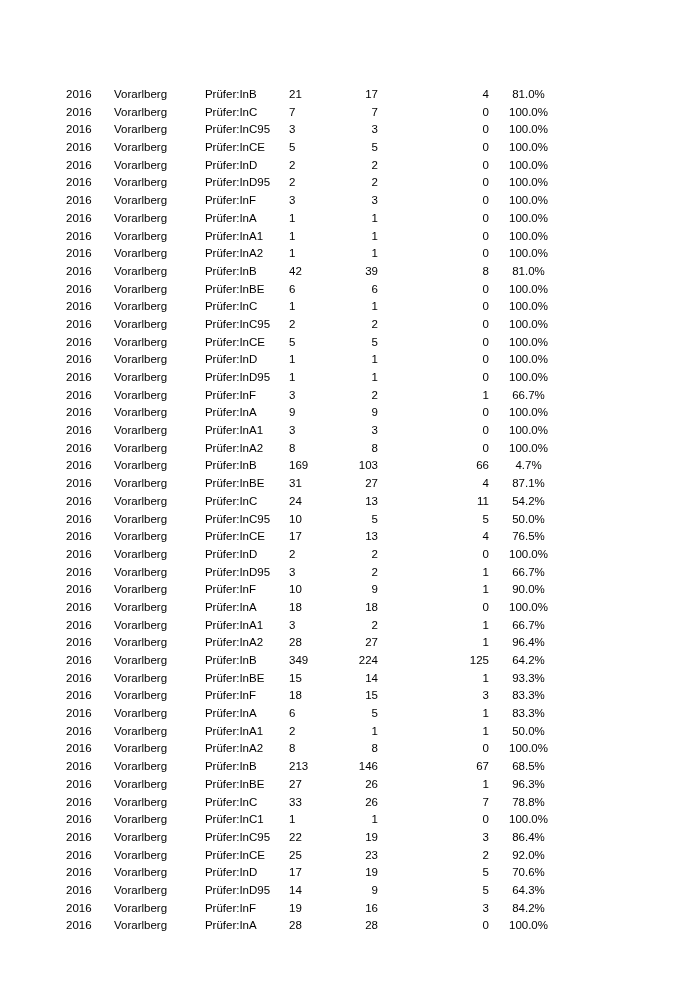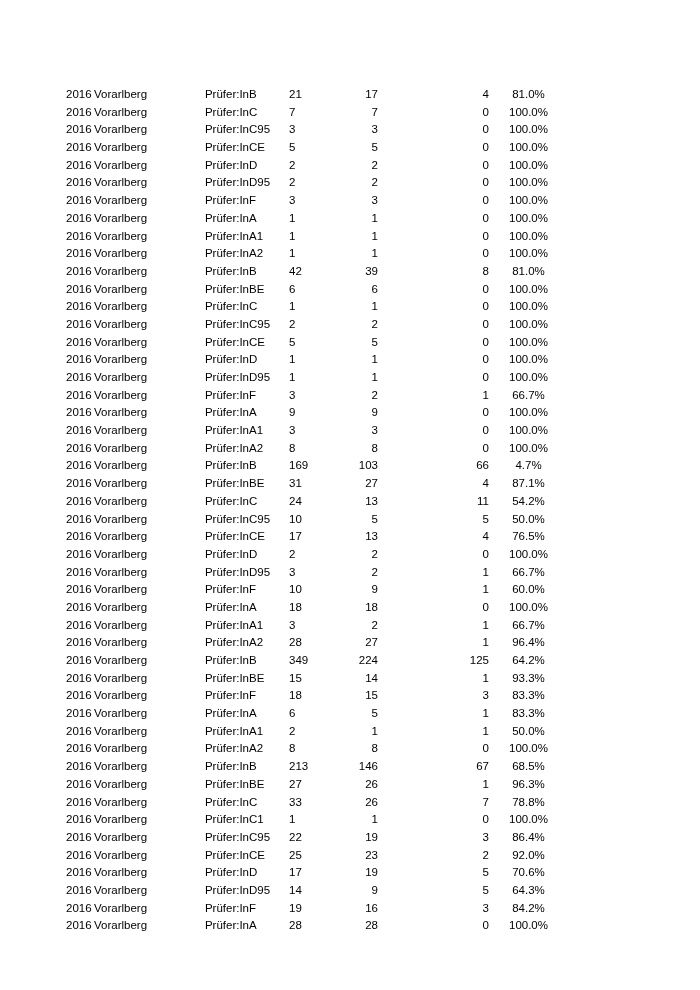--- a/index.html
+++ b/index.html
@@ -29,21 +29,21 @@
   }
   .row {
     display: flex;
     height: 17.7px;
     line-height: 17.7px;
     font-size: 11.5px;
     white-space: pre;
   }
   .cell { display: block; overflow: visible; }
   .cell.year   { width: 28px;  text-align: left;  }
-  .cell.region { width: 93px;  text-align: left;  }
+  .cell.region { width: 93px;  text-align: center;  }
   .cell.role   { width: 62px;  text-align: right;  }
   .cell.cat    { width: 40px;  text-align: left;  }
   .cell.num    { font-variant-numeric: tabular-nums; }
   .cell.total  { width: 42px;  text-align: left; }
   .cell.passed { width: 47px;  text-align: right; }
   .cell.failed { width: 111px; text-align: right; }
   .cell.rate   { width: 79px;  text-align: center; }
 </style>
 </head>
 <body>
@@ -359,21 +359,21 @@
   </div>
 
   <div class="row">
     <span class="cell year">2016</span>
     <span class="cell region">Vorarlberg</span>
     <span class="cell role">Prüfer:In</span>
     <span class="cell cat">F</span>
     <span class="cell num total">10</span>
     <span class="cell num passed">9</span>
     <span class="cell num failed">1</span>
-    <span class="cell num rate">60.0%</span>
+    <span class="cell num rate">90.0%</span>
   </div>
 
   <div class="row">
     <span class="cell year">2016</span>
     <span class="cell region">Vorarlberg</span>
     <span class="cell role">Prüfer:In</span>
     <span class="cell cat">A</span>
     <span class="cell num total">18</span>
     <span class="cell num passed">18</span>
     <span class="cell num failed">0</span>

